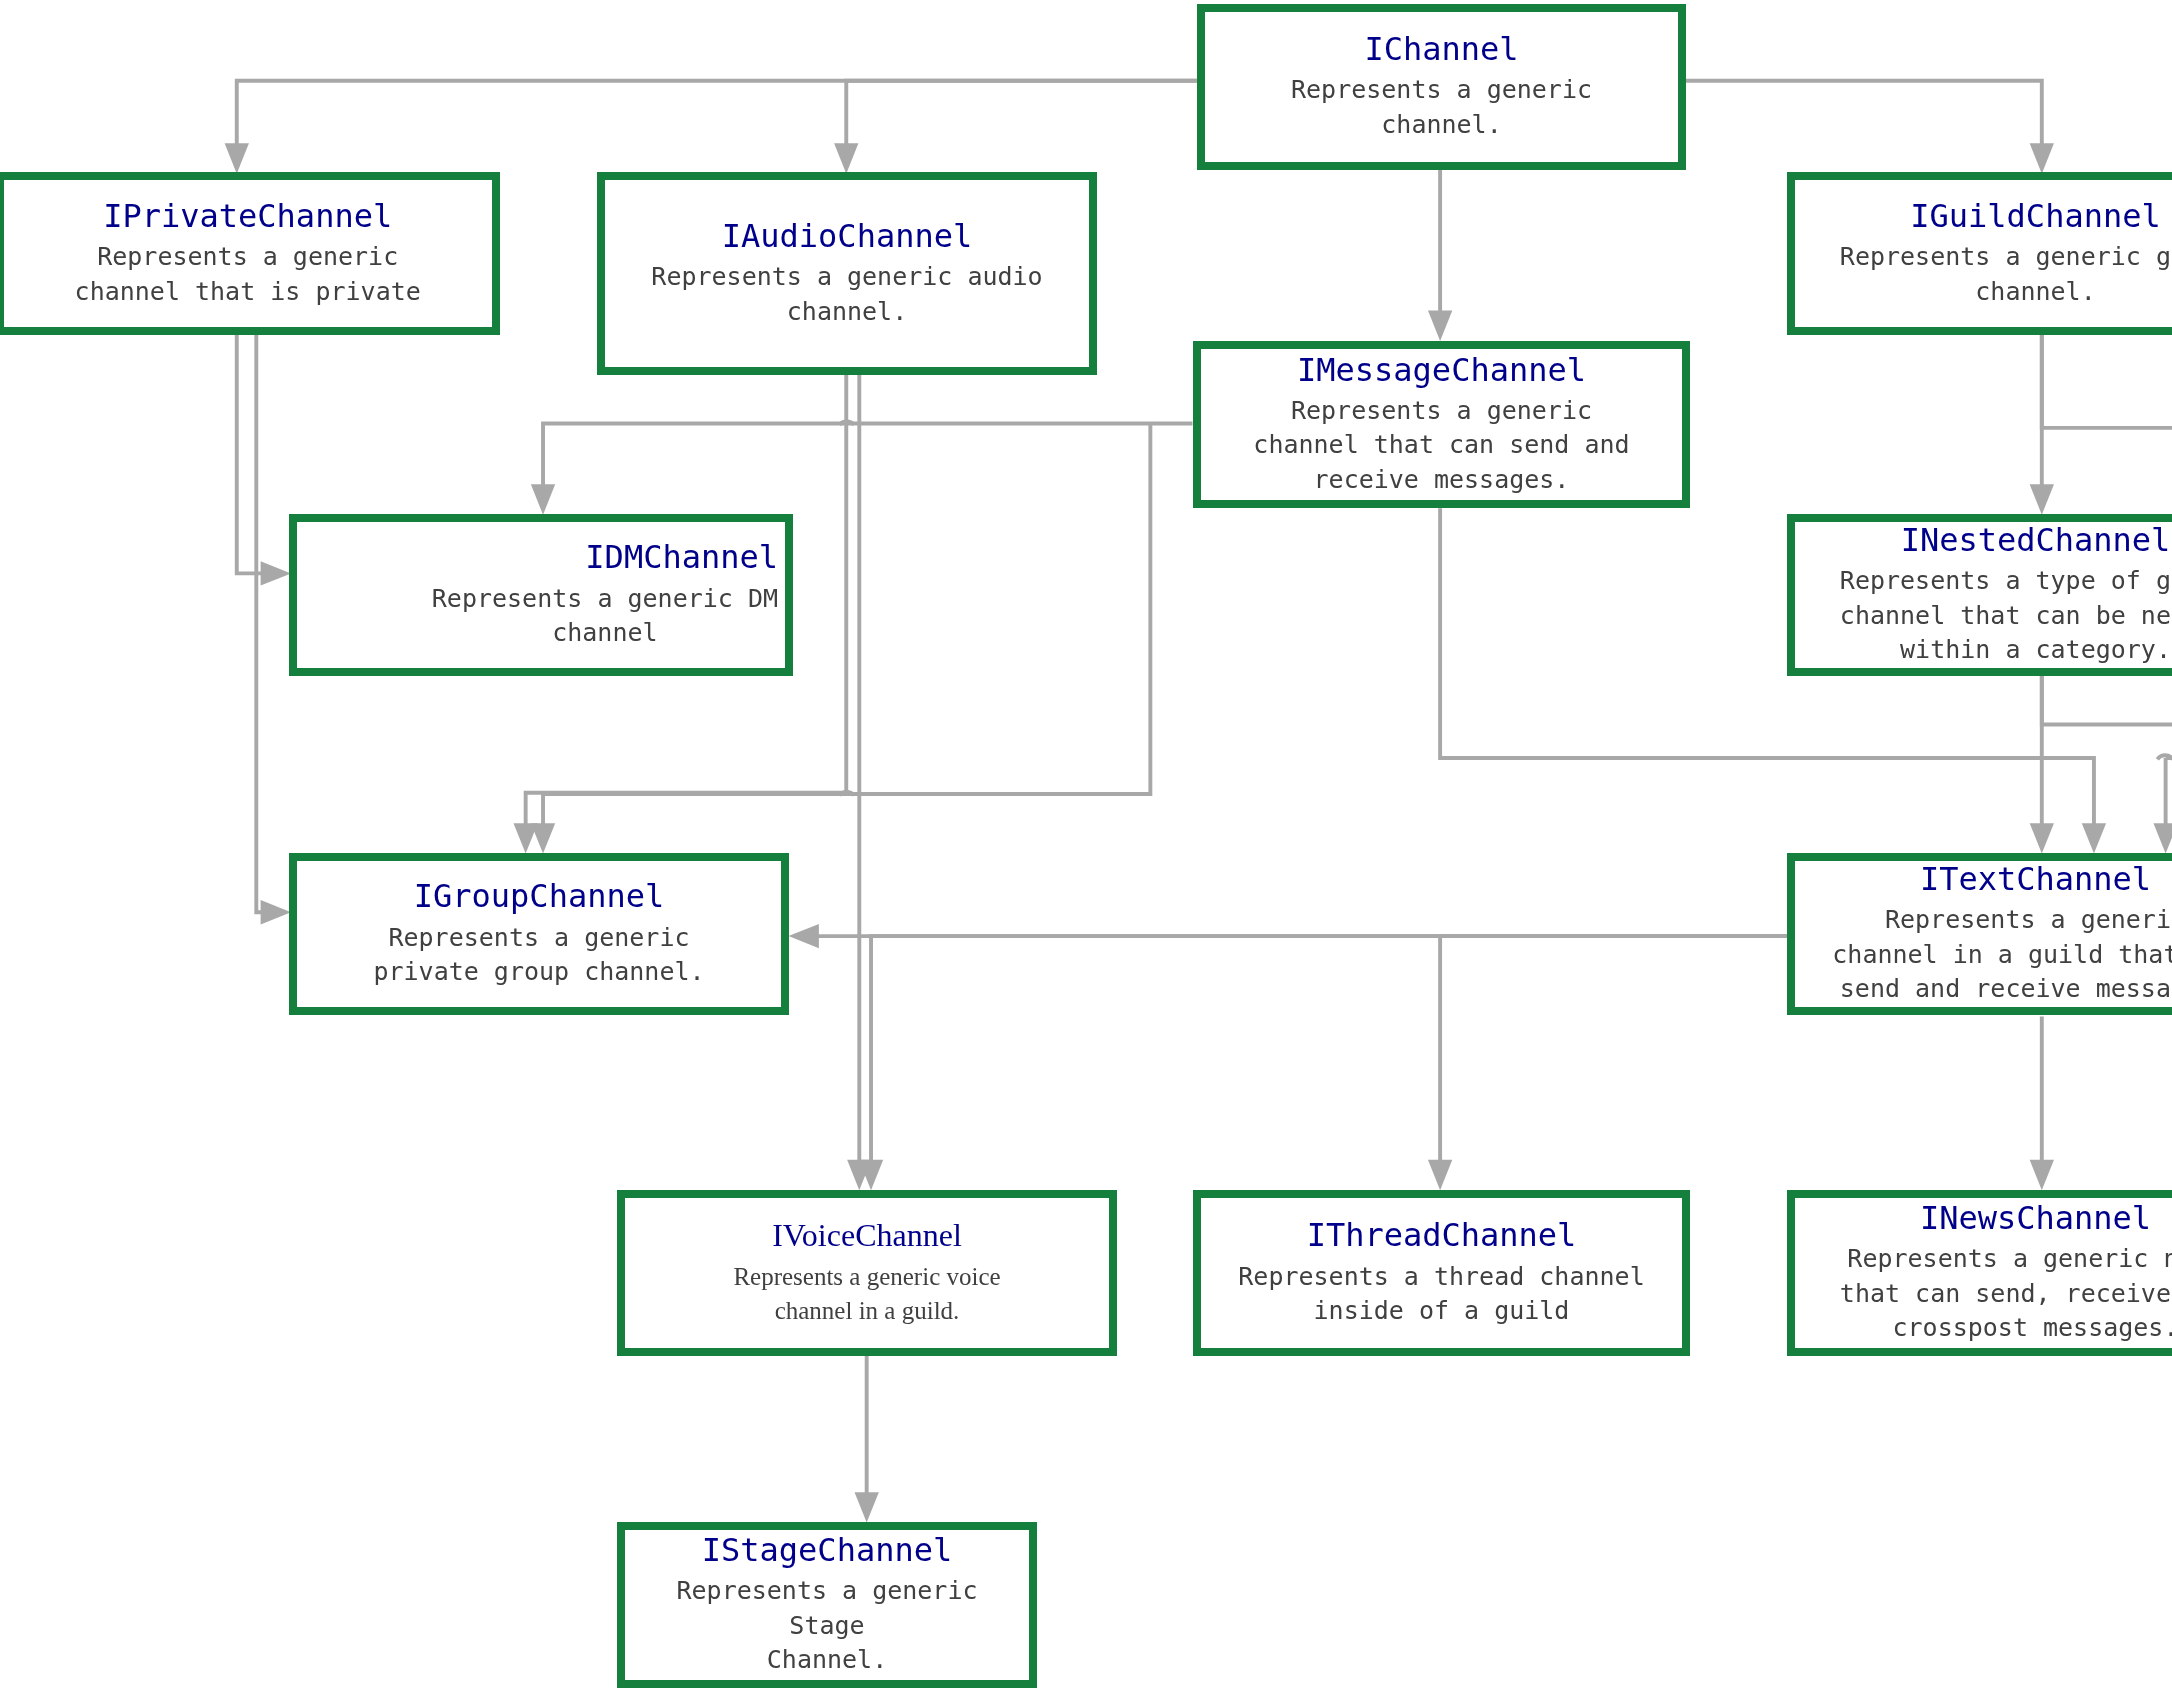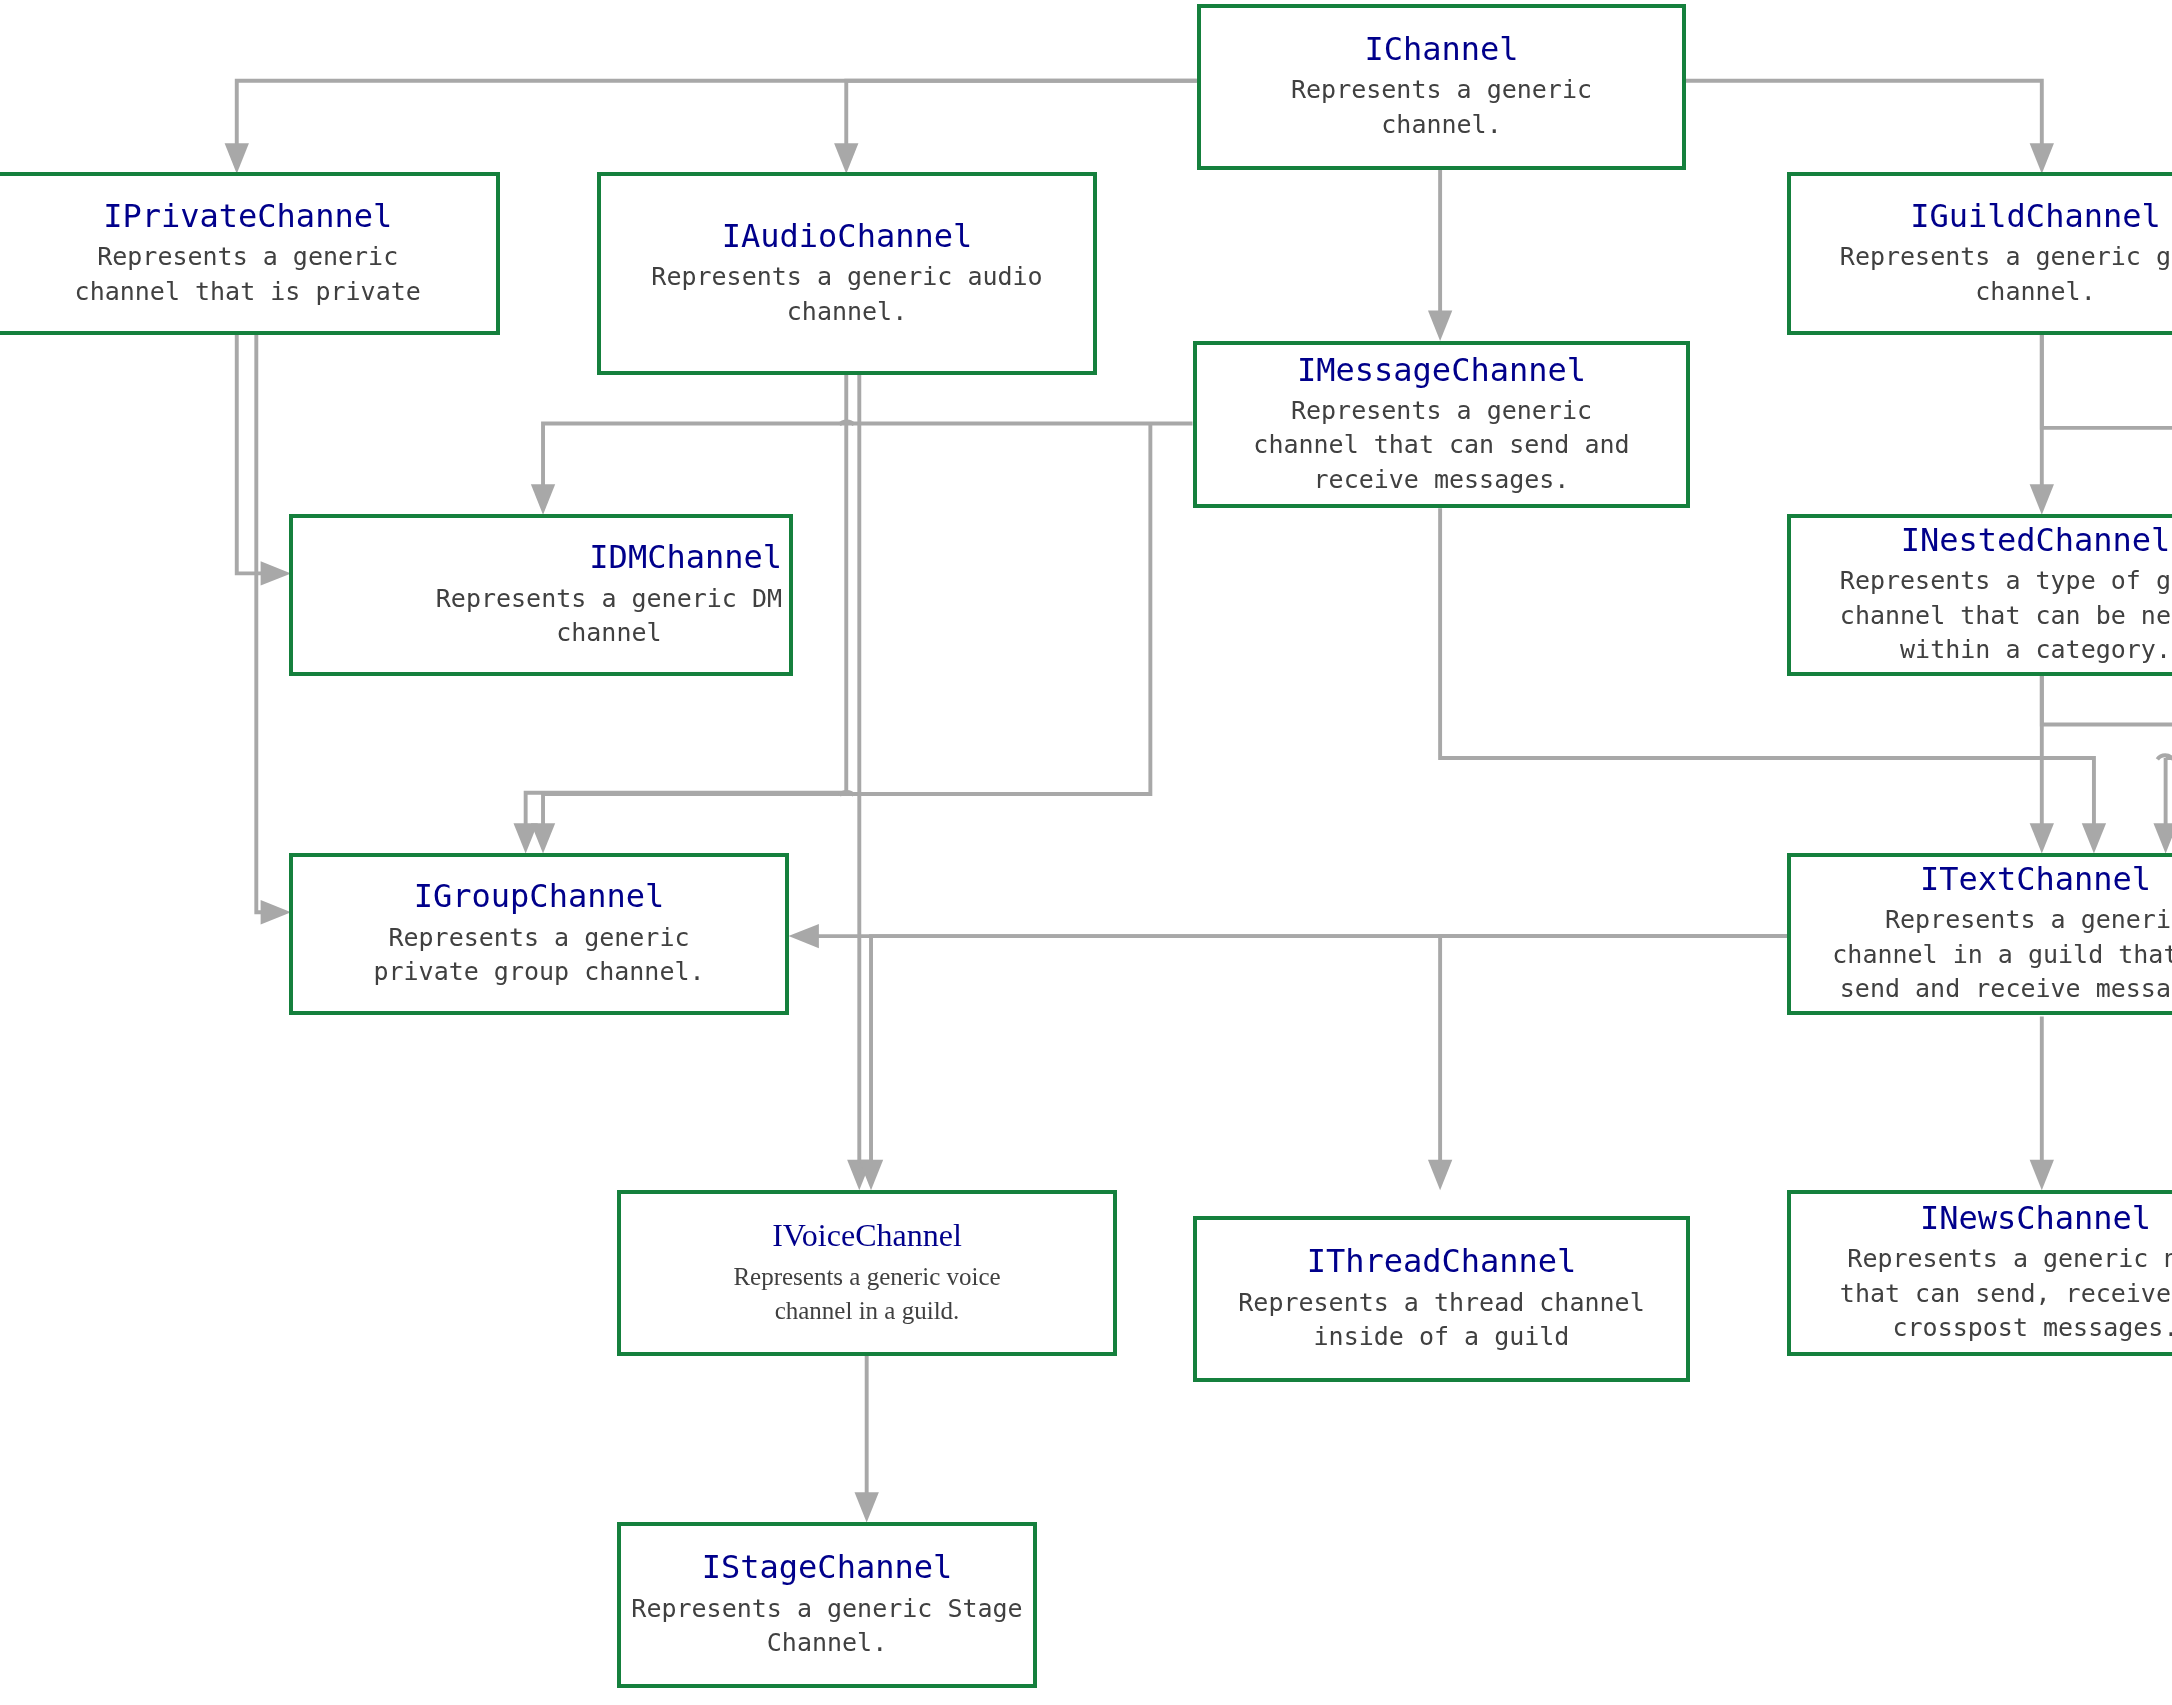--- a/index.html
+++ b/index.html
@@ -20,21 +20,21 @@
     left: 0;
     top: 0;
     width: 2862px;
     height: 1705px;
     pointer-events: none;
   }
   .node {
     position: absolute;
     box-sizing: border-box;
     background: #ffffff;
-    border: 4px solid #15803d;
+    border: 8px solid #15803d;
     display: flex;
     flex-direction: column;
     align-items: center;
     justify-content: center;
     text-align: center;
     padding: 4.3px 7px;
   }
   .node-title {
     color: #00008b;
     font-size: 32px;
@@ -248,21 +248,21 @@
 channel in a guild that can
 send and receive messages.</div>
   </div>
 
   <div class="node" style="left:617px; top:1190px; width:500px; height:166px;font-family:Liberation Serif, serif;">
     <div class="node-title">IVoiceChannel</div>
     <div class="node-desc">Represents a generic voice
 channel in a guild.</div>
   </div>
 
-  <div class="node" style="left:1193px; top:1190px; width:497px; height:166px;margin-top:26px;">
+  <div class="node" style="left:1193px; top:1190px; width:497px; height:166px;">
     <div class="node-title">IThreadChannel</div>
     <div class="node-desc">Represents a thread channel
 inside of a guild</div>
   </div>
 
   <div class="node" style="left:1787px; top:1190px; width:497px; height:166px;">
     <div class="node-title">INewsChannel</div>
     <div class="node-desc">Represents a generic news
 that can send, receive and
 crosspost messages.</div>

